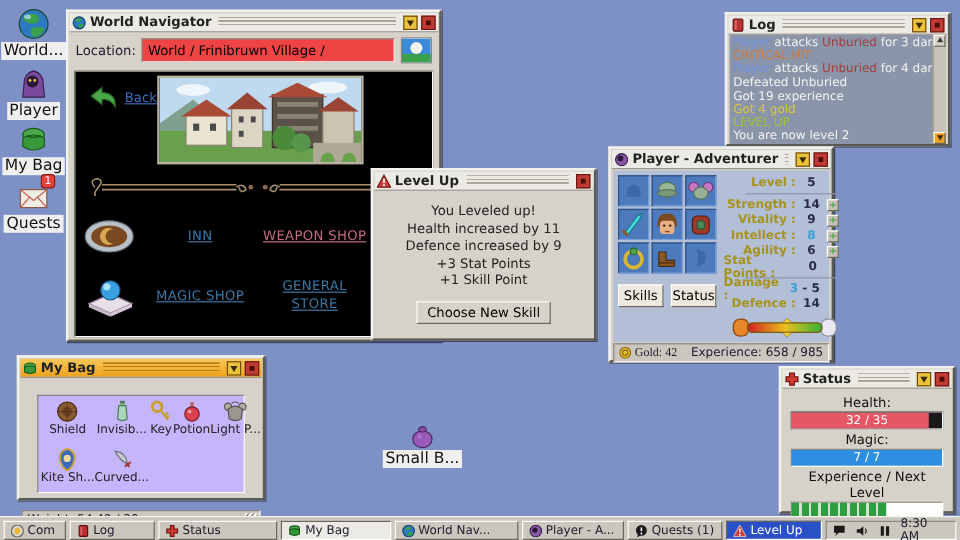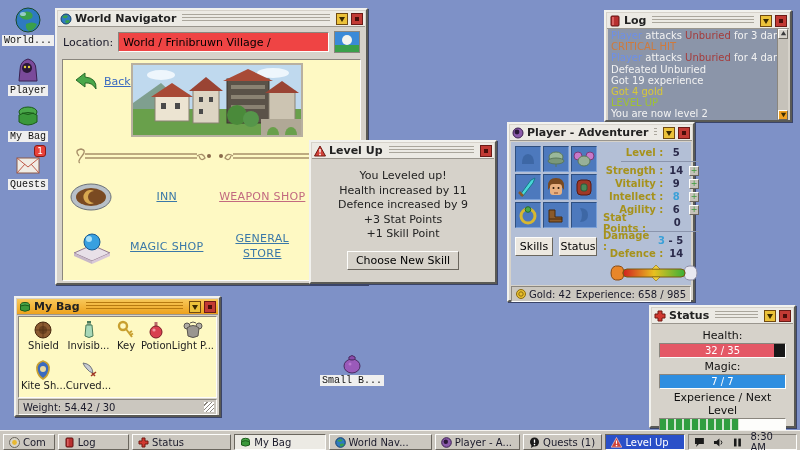--- a/index.html
+++ b/index.html
@@ -17,30 +17,30 @@
   .titlebar.orange .tb-lines { background:repeating-linear-gradient(to bottom,#b87a10 0 1px,transparent 1px 3px); }
   .tb-btn { width:12px; height:12px; border:1px solid #704a10; display:flex; align-items:center; justify-content:center; flex:0 0 auto; cursor:pointer; }
   .tb-btn.min { background:#ecc23a; }
   .tb-btn.close { background:#c23a34; border-color:#6a1a16; }
   .tb-btn svg { width:8px; height:8px; }
   .btn { background:#d6d2ca; border:1px solid; border-color:#fdfdfb #6a665e #6a665e #fdfdfb; font-size:11px; padding:2px 8px; cursor:pointer; font-family:inherit; }
 
   
   .desk-icon { position:absolute; width:48px; display:flex; flex-direction:column; align-items:center; cursor:pointer; }
   .desk-icon .ic { width:28px; height:28px; position:relative; }
-  .desk-icon .lbl { margin-top:1px; background:#efefef; color:#111; font-size:10px; padding:0 2px; white-space:nowrap;font-family:Liberation Mono, monospace; }
+  .desk-icon .lbl { margin-top:1px; background:#efefef; color:#111; font-size:13px; padding:0 2px; white-space:nowrap; }
   .badge { position:absolute; top:-5px; right:-4px; background:#e8413a; color:#fff; font-size:9px; width:12px; height:12px; border-radius:3px; display:flex; align-items:center; justify-content:center; border:1px solid #8a1a14; }
 
   
   #world-nav { left:55px; top:8px; width:313px; height:277px; }
   .loc-row { display:flex; align-items:center; gap:5px; padding:4px 5px; }
   .loc-row label { font-size:11px; }
   .loc-input { flex:1; height:20px; background:#ef4444; font-size:11px; padding:0 4px; font-family:inherit; border:1px solid; border-color:#8a867e #fdfdfb #fdfdfb #8a867e; }
   .loc-thumb { width:26px; height:22px; padding:0; border:1px solid #8a867e; cursor:pointer; background:#fff; }
-  .wn-content { position:relative; margin:2px 4px; height:222px; background:#fef9c3; border:1px solid; border-color:#8a867e #fdfdfb #fdfdfb #8a867e; overflow:hidden; }
+  .wn-content { position:relative; margin:2px 4px; height:222px; background:#000000; border:1px solid; border-color:#8a867e #fdfdfb #fdfdfb #8a867e; overflow:hidden; }
   .back-link { position:absolute; left:12px; top:12px; display:flex; align-items:center; gap:5px; cursor:pointer; }
   .back-link span { color:#3a6ac0; text-decoration:underline; font-size:11px; }
   .village { position:absolute; left:68px; top:3px; width:172px; height:74px; border:2px solid #b8b0a0; }
   .flourish { position:absolute; left:8px; top:84px; width:288px; height:24px; }
   .shop-grid { position:absolute; left:0; top:112px; width:100%; display:grid; grid-template-columns:56px 1fr 1fr 50px; grid-auto-rows:50px; align-items:center; }
   .shop-ic { justify-self:center; width:42px; height:36px; }
   .shop-link { justify-self:center; text-align:center; font-size:11px; letter-spacing:.3px; color:#3a78a8; text-decoration:underline; cursor:pointer; max-width:92px; line-height:1.35; }
   .shop-link.visited { color:#c26a80; }
 
   
@@ -69,25 +69,25 @@
   .pl-btn-row .btn { flex:1; padding:2px 0; font-size:11px; background:#ece8e0; }
   .stats-col { flex:1; font-size:10px; }
   .stat-row { display:flex; align-items:center; justify-content:flex-end; gap:3px; height:13px; }
   .stat-lb { color:#a6921c; font-weight:bold; }
   .stat-val { color:#2a2a4a; font-weight:bold; width:20px; text-align:center; }
   .plus-btn { width:10px; height:10px; flex:0 0 auto; background:#c6c2ba; border:1px solid; border-color:#fdfdfb #6a665e #6a665e #fdfdfb; color:#3a9a3a; font-size:8px; line-height:7px; text-align:center; cursor:pointer; }
   .plus-sp { width:10px; flex:0 0 auto; }
   .stat-hr { border:none; border-top:1px solid #8a94ac; margin:2px 0 2px 18px; }
   .gauge { display:block; margin:3px 0 0 auto; width:90px; height:20px; }
   .pl-status { margin:0 1px 1px; height:16px; display:flex; align-items:center; justify-content:space-between; padding:0 4px; background:#cbc7bf; border:1px solid; border-color:#8a867e #fdfdfb #fdfdfb #8a867e; font-size:10px; }
-  .gold-chip { display:flex; align-items:center; gap:3px; }
+  .gold-chip { display:flex; align-items:center; gap:3px;font-family:Liberation Serif, serif; }
 
   
   #bag-win { left:14px; top:296px; width:207px; height:121px; }
-  .bag-body { background:#fef9c3; margin:1px; height:82px; border:1px solid; border-color:#8a867e #fdfdfb #fdfdfb #8a867e; padding:3px 2px; display:grid; grid-template-columns:repeat(5,1fr); grid-auto-rows:40px; }
+  .bag-body { background:#c4b5fd; margin:14px; height:82px; border:1px solid; border-color:#8a867e #fdfdfb #fdfdfb #8a867e; padding:3px 2px; display:grid; grid-template-columns:repeat(5,1fr); grid-auto-rows:40px; }
   .bag-item { display:flex; flex-direction:column; align-items:center; cursor:pointer; }
   .bag-item svg { width:20px; height:20px; }
   .bag-item .lbl { font-size:10px; color:#222; white-space:nowrap; }
   .bag-status { margin:1px; height:16px; display:flex; align-items:center; justify-content:space-between; padding:0 2px 0 4px; background:#cbc7bf; border:1px solid; border-color:#8a867e #fdfdfb #fdfdfb #8a867e; font-size:10px; }
   .grip { width:10px; height:10px; background:repeating-linear-gradient(135deg,#fff 0 2px,#8a867e 2px 3px); }
 
   
   #status-win { left:649px; top:305px; width:147px; height:123px; }
   .st-body { padding:3px 7px; text-align:center; }
   .st-label { font-size:11px; color:#111; margin-top:2px; }

